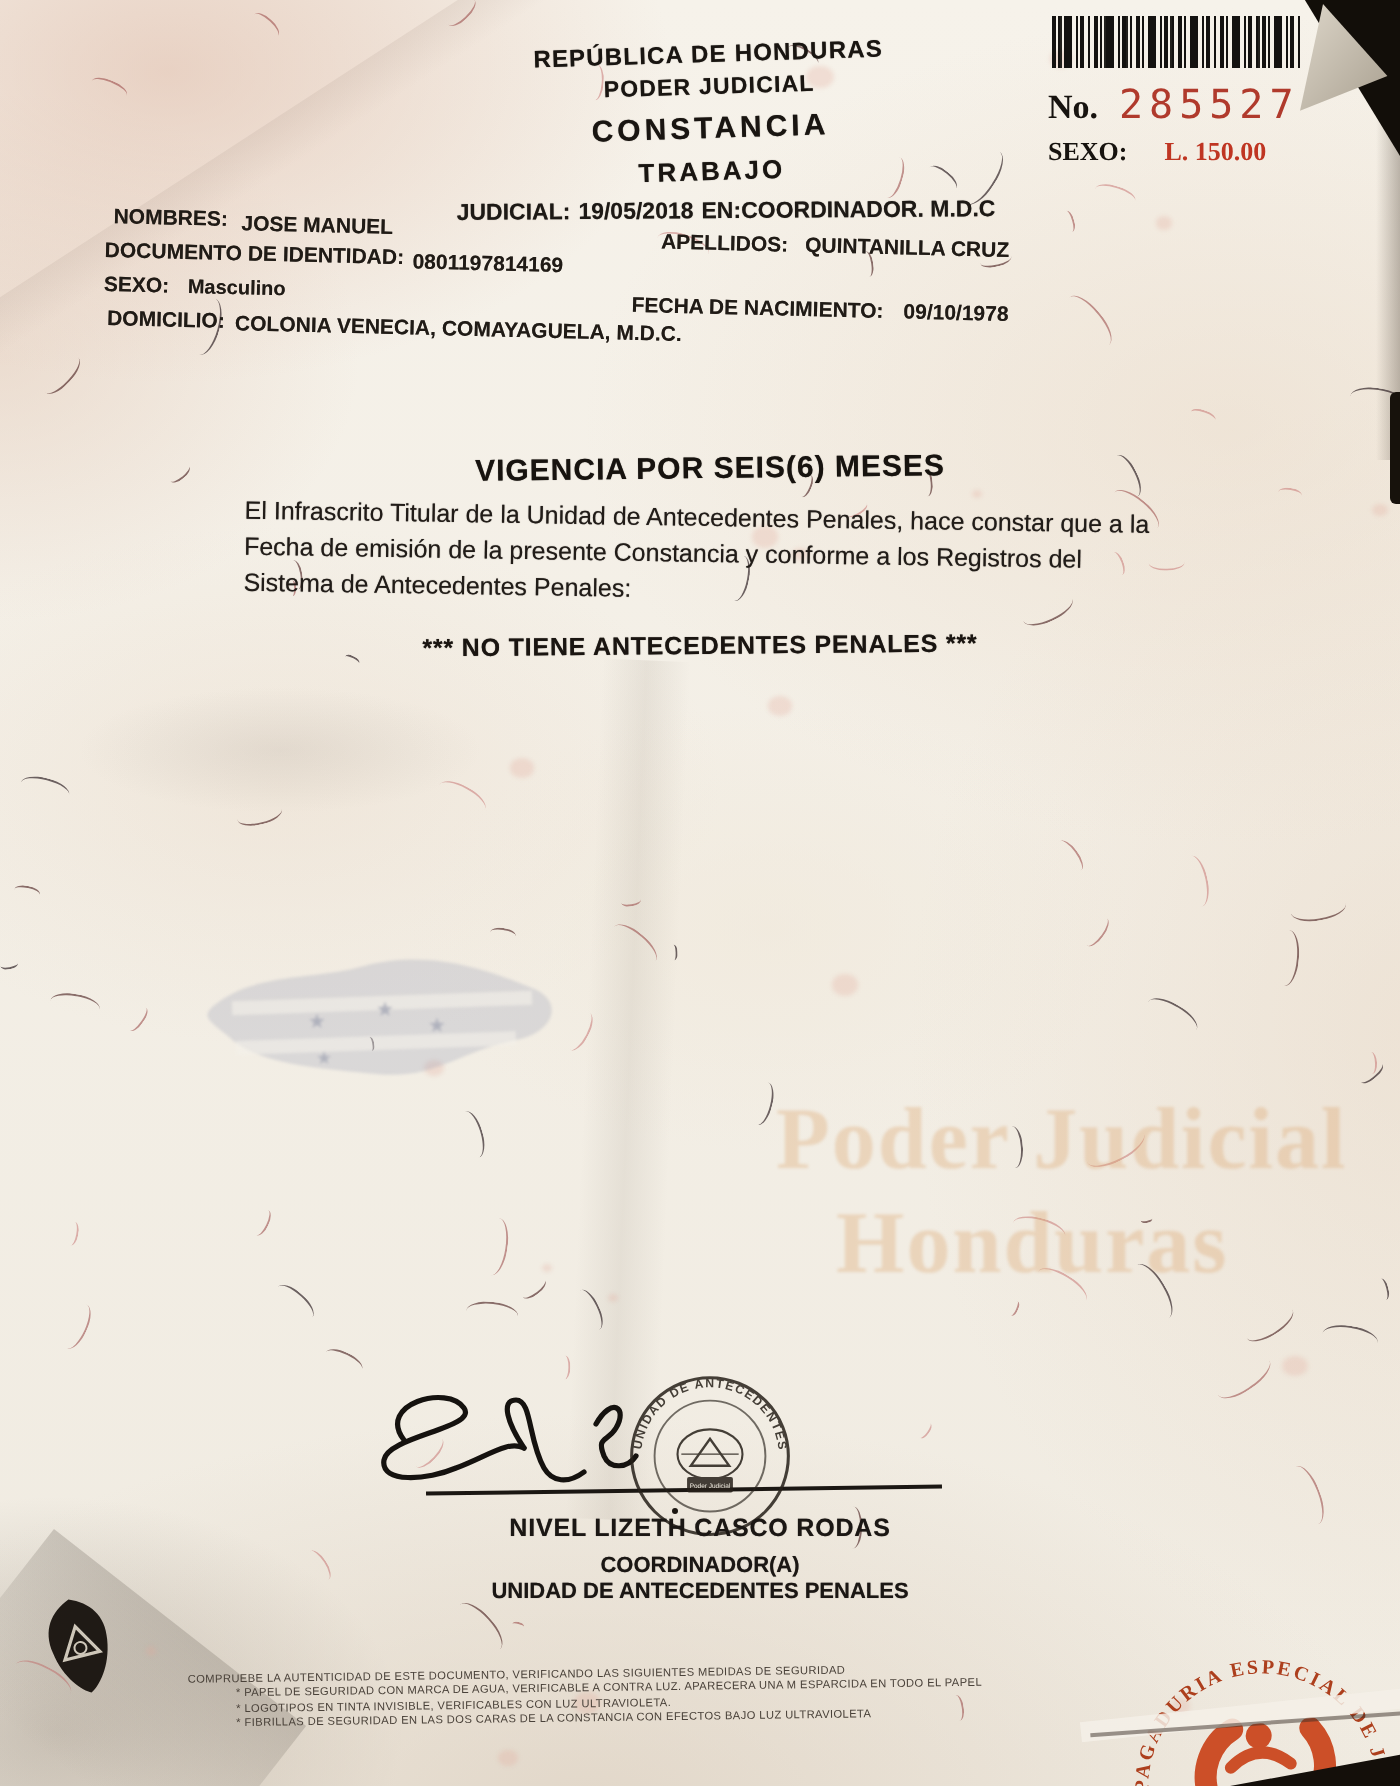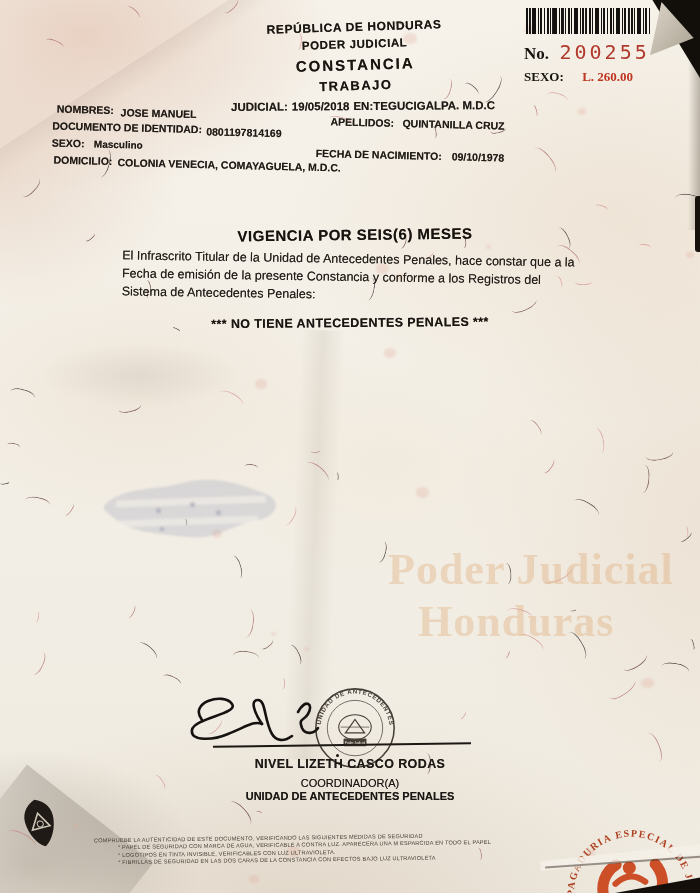--- a/index.html
+++ b/index.html
@@ -79,21 +79,21 @@
   .wm-text{left:388px;top:544px;width:420px;font-family:"Liberation Serif",serif;font-weight:700;
     font-size:44px;line-height:1.18;letter-spacing:1px;color:rgba(219,164,108,.34);filter:blur(.7px);white-space:nowrap;}
   .wm-line2{margin-left:30px;}
 
   .signature-svg{left:182px;top:690px;width:150px;height:68px;}
   .signature-rule{left:213px;top:744px;width:258px;height:2px;background:#1b1713;transform:rotate(-.8deg);}
   .ink-dot{left:336px;top:754px;width:3px;height:3px;border-radius:50%;background:#1b1611;}
   .seal-svg{left:312px;top:684px;width:86px;height:90px;opacity:.85;}
   .signer{left:180px;top:757px;width:340px;text-align:center;color:#1b1714;text-shadow:0 0 .35px rgba(20,15,10,.6);}
   .signer-name{font-weight:700;font-size:12.5px;letter-spacing:.4px;}
-  .signer-role{font-weight:400;font-size:11px;margin-top:6px;}
+  .signer-role{font-weight:700;font-size:11px;margin-top:6px;}
   .signer-unit{font-weight:700;font-size:11px;margin-top:1px;}
   .signer-scope{font-weight:700;font-size:11px;margin-top:1px;}
 
   .left-emblem{left:20px;top:797px;width:40px;height:52px;transform:rotate(-14deg);opacity:.95;}
   .security{left:94px;top:834px;width:486px;transform:rotate(-.8deg);
     font-size:5.6px;line-height:1.3;letter-spacing:.2px;color:#4a423a;}
   .security .item{padding-left:24px;}
 
   .stamp-svg{left:552px;top:808px;width:150px;height:110px;transform:rotate(-4deg);}
   .stamp-crease{left:540px;top:852px;width:175px;height:10px;background:rgba(245,240,232,.85);transform:rotate(-6deg);}
@@ -232,32 +232,32 @@
     <div class="wm-line2">Honduras</div>
   </div>
 
   <div class="abs header-block">
     <div class="h-country">REPÚBLICA DE HONDURAS</div>
     <div class="h-inst">PODER JUDICIAL</div>
     <div class="h-title">CONSTANCIA</div>
     <div class="h-sub">TRABAJO</div>
   </div>
   <div class="abs issued-line">
-    <span>JUDICIAL:</span><span>19/05/2018</span><span style="margin-right:0">EN:</span><span>TEGUCIGALPA. M.D.C</span>
+    <span>JUDICIAL:</span><span>19/05/2018</span><span style="margin-right:0">EN:</span><span>COORDINADOR. M.D.C</span>
   </div>
 
   <div class="abs serial-block">
     <div class="barcode"></div>
     <div class="no-line">
       <span class="no-label">No.</span>
-      <span class="no-value">200255</span>
+      <span class="no-value">285527</span>
     </div>
     <div class="valor-line">
       <span class="valor-label">SEXO:</span>
-      <span class="valor-value">L. 260.00</span>
+      <span class="valor-value">L. 150.00</span>
     </div>
   </div>
 
   <div class="abs corner-black"></div>
   <div class="abs corner-fold"></div>
   <div class="abs edge-sliver"></div>
 
   <div class="abs person-block">
     <span class="f-nombres-l">NOMBRES:</span>
     <span class="f-nombres-v">JOSE MANUEL</span>

